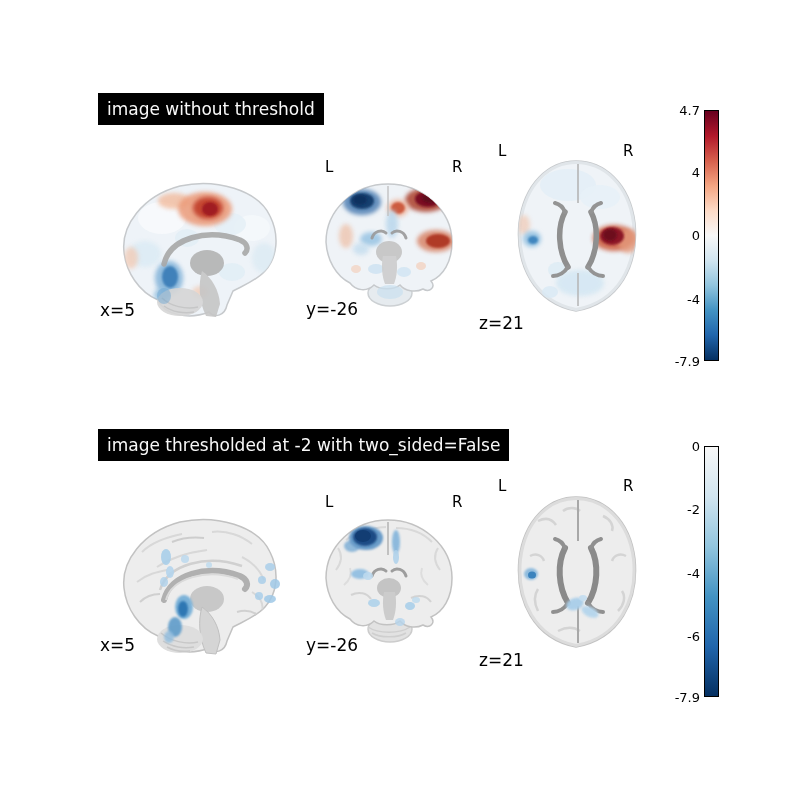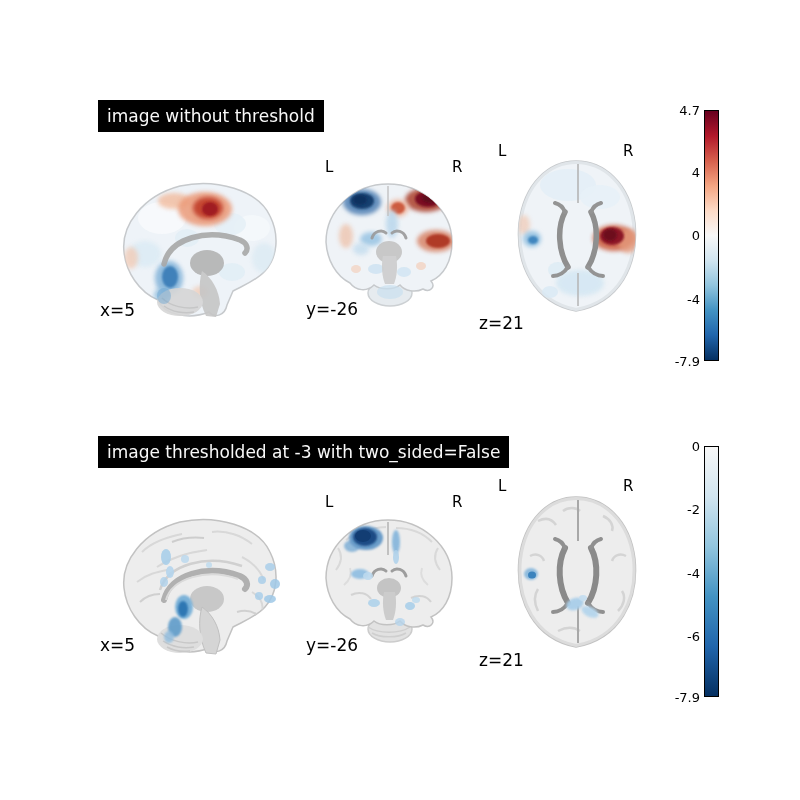--- a/index.html
+++ b/index.html
@@ -1,19 +1,19 @@
 <!DOCTYPE html>
 <html><head>
 <meta charset="utf-8">
 <style>
   html,body{margin:0;padding:0;background:#ffffff;}
   .fig{position:relative;width:800px;height:800px;background:#ffffff;overflow:hidden;
        font-family:"DejaVu Sans","Liberation Sans",sans-serif;color:#000;}
   .row-title{position:absolute;background:#000;color:#f8f8f8;font-size:17px;line-height:24px;
-             padding:4px 9px;white-space:nowrap;margin-top:7px;}
+             padding:4px 9px;white-space:nowrap;}
   .coord-label{position:absolute;font-size:17px;line-height:18px;}
   .lr{position:absolute;font-size:15px;line-height:17px;}
   .cbar{position:absolute;width:15px;height:251px;border:1px solid #000;box-sizing:border-box;}
   .cbar1{background:linear-gradient(to bottom,#67001f 0%,#b2182b 10%,#d6604d 20%,#f4a582 30%,
          #fddbc7 40%,#f7f7f7 50%,#d1e5f0 60%,#92c5de 70%,#4393c3 80%,#2166ac 90%,#053061 100%);}
   .cbar2{background:linear-gradient(to bottom,#f7f7f7 0%,#d1e5f0 20%,#92c5de 40%,#4393c3 60%,
          #2166ac 80%,#053061 100%);}
   .cbtick{position:absolute;width:48px;text-align:right;font-size:13px;line-height:15px;}
   svg.slice{position:absolute;}
 </style>
@@ -155,21 +155,21 @@
   <div class="coord-label" style="left:306px;top:300px;">y=-26</div>
   <div class="coord-label" style="left:479px;top:314px;">z=21</div>
 
   <div class="cbar cbar1" style="left:704px;top:110px;"></div>
   <div class="cbtick" style="left:652px;top:103px;">4.7</div>
   <div class="cbtick" style="left:652px;top:165px;">4</div>
   <div class="cbtick" style="left:652px;top:228px;">0</div>
   <div class="cbtick" style="left:652px;top:292px;">-4</div>
   <div class="cbtick" style="left:652px;top:354px;">-7.9</div>
 
-  <div class="row-title" style="left:98px;top:429px;">image thresholded at -3 with two_sided=False</div>
+  <div class="row-title" style="left:98px;top:429px;">image thresholded at -2 with two_sided=False</div>
 
   <svg class="slice" style="left:112px;top:512px;" width="175" height="145" viewBox="0 0 175 145">
     <defs>
       <clipPath id="s2c">
           <path d="M 12 76 C 9 50 30 20 68 10 C 104 2 146 14 158 40 C 168 60 165 82 153 95 C 144 105 130 110 121 115 L 115 129 C 113 139 103 143 97 136 C 77 144 52 139 46 124 C 27 116 14 96 12 76 Z"></path>
         </clipPath>
       <filter id="s2b1" x="-50%" y="-50%" width="200%" height="200%">
           <feGaussianBlur stdDeviation="1.2"></feGaussianBlur>
         </filter>
     </defs>

